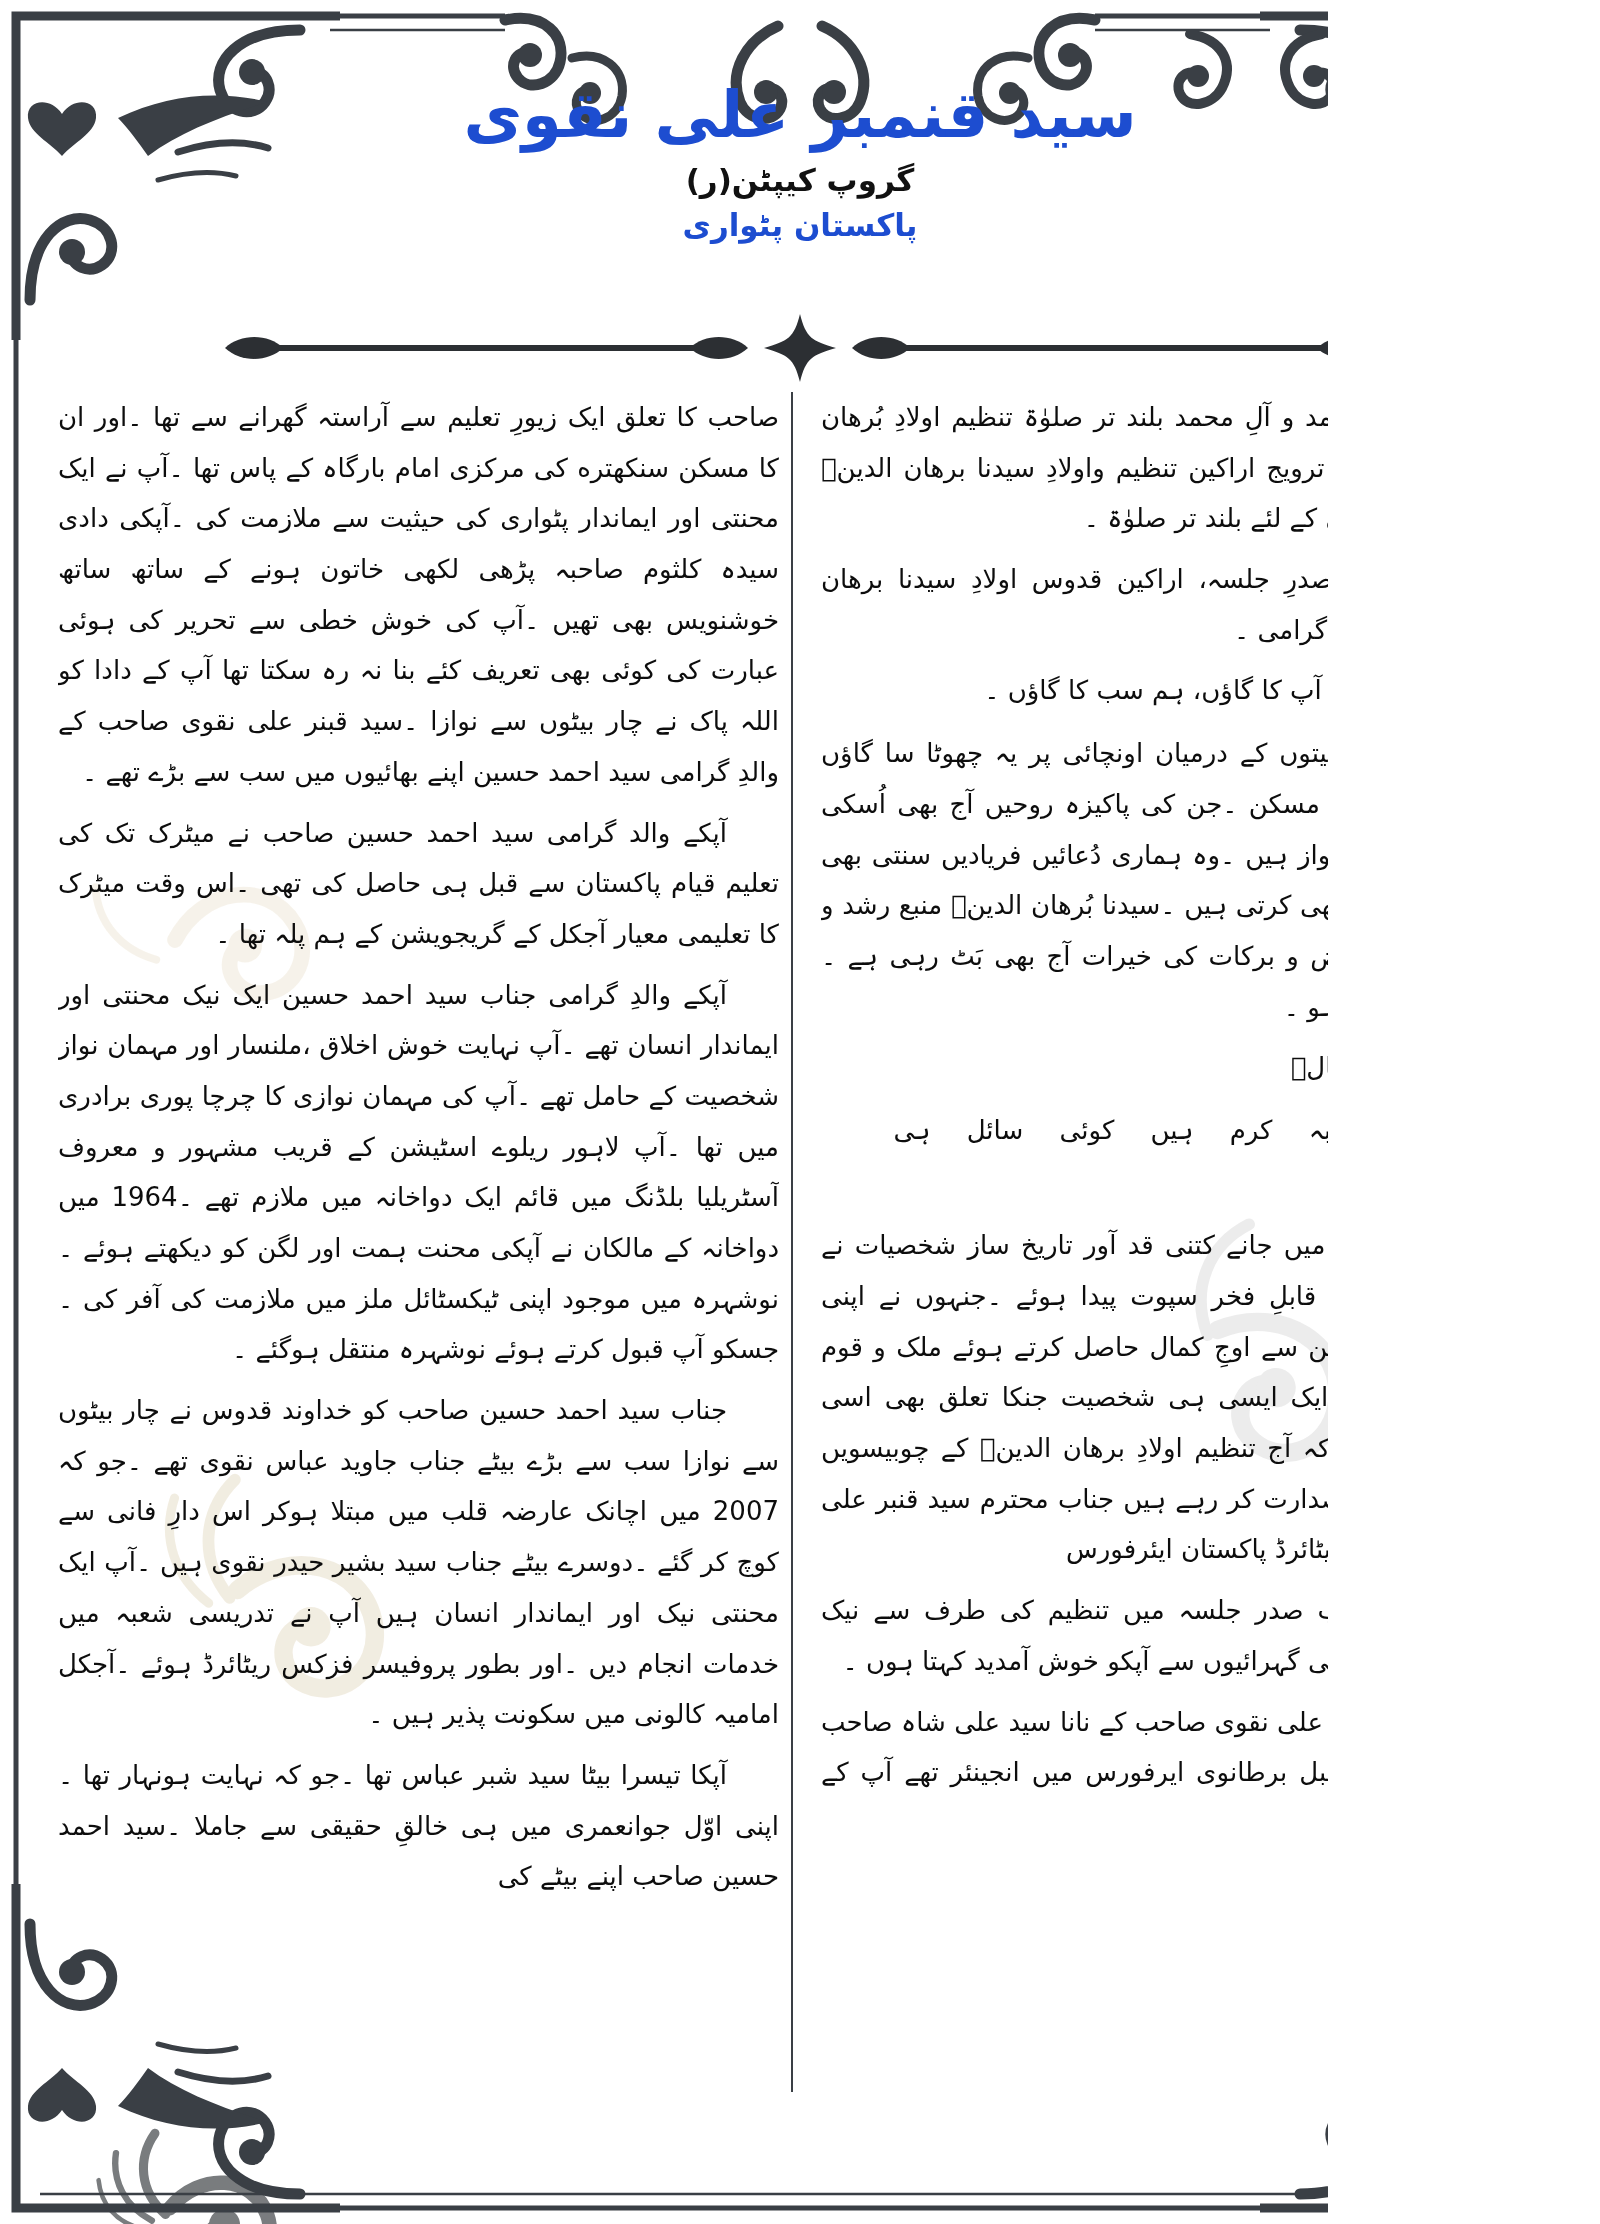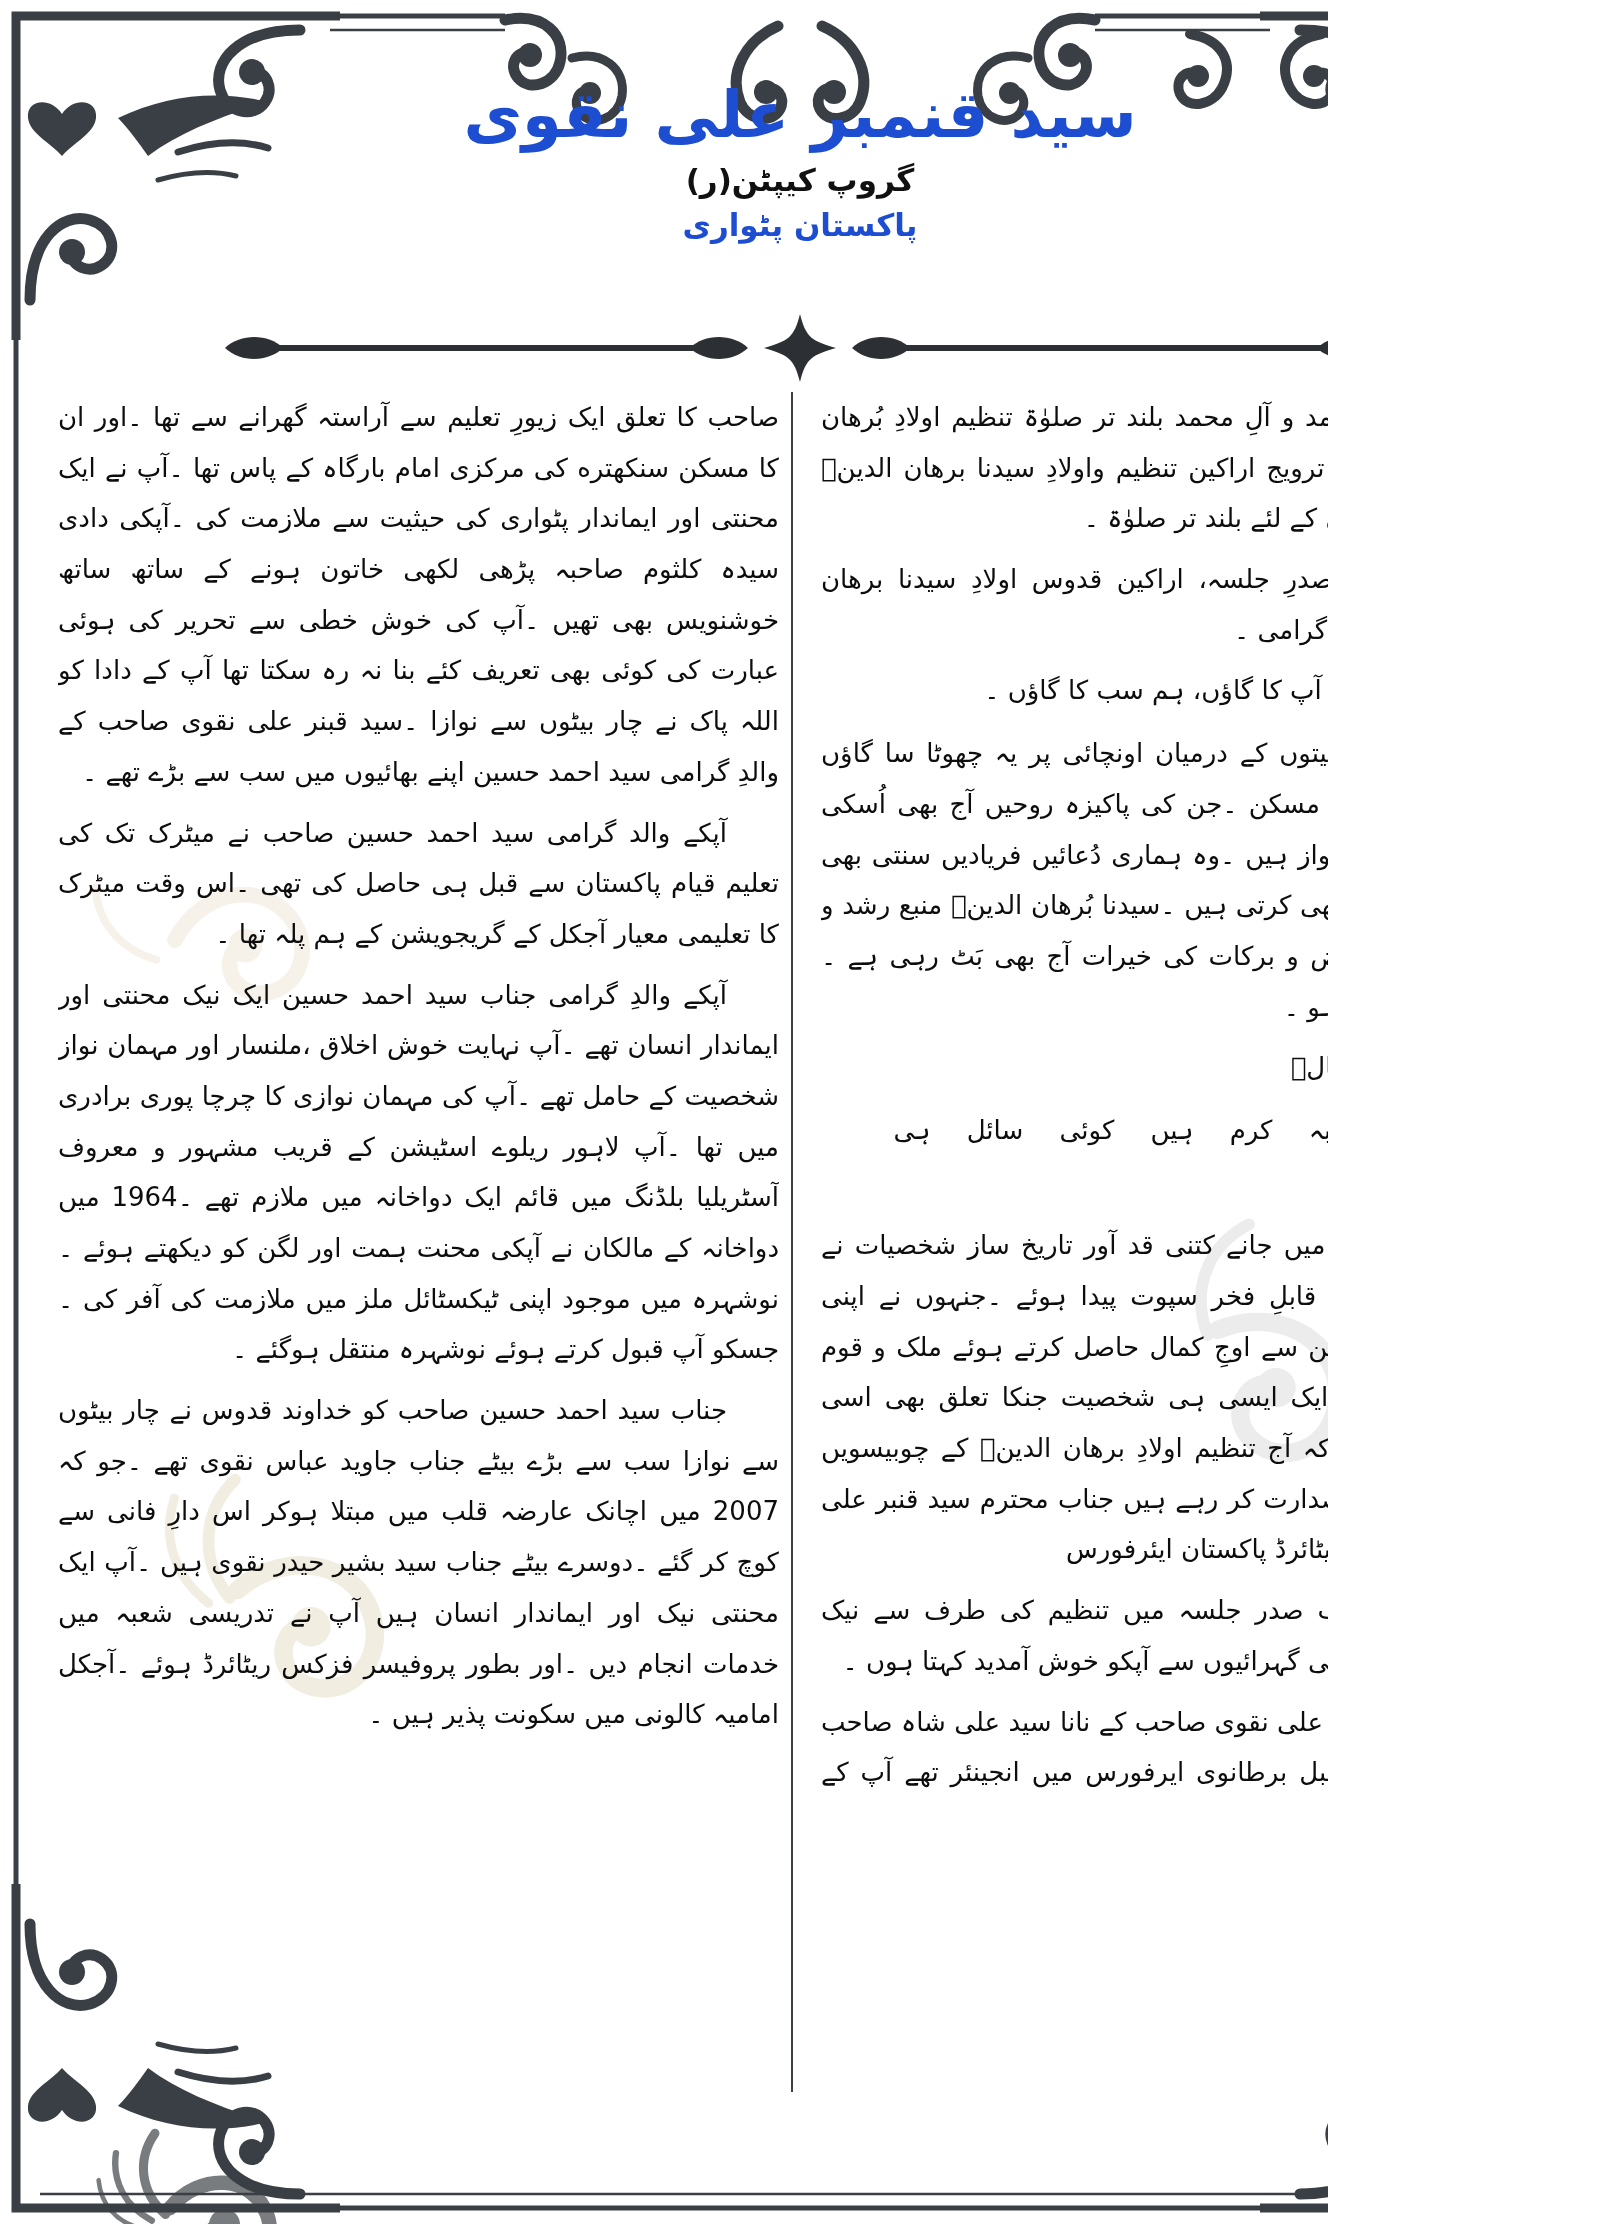--- a/index.html
+++ b/index.html
@@ -191,17 +191,18 @@
       <p class="para indent">جناب سید قبنر علی نقوی صاحب کے نانا سید علی شاہ صاحب قیام پاکستان سے قبل برطانوی ایرفورس میں انجینئر تھے آپ کے دادا سید فضل شاہ</p>
     </section>
 
     <div class="col-divider"></div>
 
     <section class="col col-left">
       <p class="para">صاحب کا تعلق ایک زیورِ تعلیم سے آراستہ گھرانے سے تھا ۔اور ان کا مسکن سنکھتره کی مرکزی امام بارگاہ کے پاس تھا ۔آپ نے ایک محنتی اور ایماندار پٹواری کی حیثیت سے ملازمت کی ۔آپکی دادی سیدہ کلثوم صاحبہ پڑھی لکھی خاتون ہونے کے ساتھ ساتھ خوشنویس بھی تھیں ۔آپ کی خوش خطی سے تحریر کی ہوئی عبارت کی کوئی بھی تعریف کئے بنا نہ رہ سکتا تھا آپ کے دادا کو اللہ پاک نے چار بیٹوں سے نوازا ۔سید قبنر علی نقوی صاحب کے والدِ گرامی سید احمد حسین اپنے بھائیوں میں سب سے بڑے تھے ۔</p>
       <p class="para indent">آپکے والد گرامی سید احمد حسین صاحب نے میٹرک تک کی تعلیم قیام پاکستان سے قبل ہی حاصل کی تھی ۔اس وقت میٹرک کا تعلیمی معیار آجکل کے گریجویشن کے ہم پلہ تھا ۔</p>
       <p class="para indent">آپکے والدِ گرامی جناب سید احمد حسین ایک نیک محنتی اور ایماندار انسان تھے ۔آپ نہایت خوش اخلاق ،ملنسار اور مہمان نواز شخصیت کے حامل تھے ۔آپ کی مہمان نوازی کا چرچا پوری برادری میں تھا ۔آپ لاہور ریلوے اسٹیشن کے قریب مشہور و معروف آسٹریلیا بلڈنگ میں قائم ایک دواخانہ میں ملازم تھے ۔1964 میں دواخانہ کے مالکان نے آپکی محنت ہمت اور لگن کو دیکھتے ہوئے ۔نوشہرہ میں موجود اپنی ٹیکسٹائل ملز میں ملازمت کی آفر کی ۔جسکو آپ قبول کرتے ہوئے نوشہرہ منتقل ہوگئے ۔</p>
       <p class="para indent">جناب سید احمد حسین صاحب کو خداوند قدوس نے چار بیٹوں سے نوازا سب سے بڑے بیٹے جناب جاوید عباس نقوی تھے ۔جو کہ 2007 میں اچانک عارضہ قلب میں مبتلا ہوکر اس دارِ فانی سے کوچ کر گئے ۔دوسرے بیٹے جناب سید بشیر حیدر نقوی ہیں ۔آپ ایک محنتی نیک اور ایماندار انسان ہیں آپ نے تدریسی شعبہ میں خدمات انجام دیں ۔اور بطور پروفیسر فزکس ریٹائرڈ ہوئے ۔آجکل امامیہ کالونی میں سکونت پذیر ہیں ۔</p>
+      <p class="para indent">آپکا تیسرا بیٹا سید شبر عباس تھا ۔جو کہ نہایت ہونہار تھا ۔اپنی اوّل جوانعمری میں ہی خالقِ حقیقی سے جاملا ۔سید احمد حسین صاحب اپنے بیٹے کی</p>
     </section>
 
   </main>
 
 </div>
 
 </body></html>

